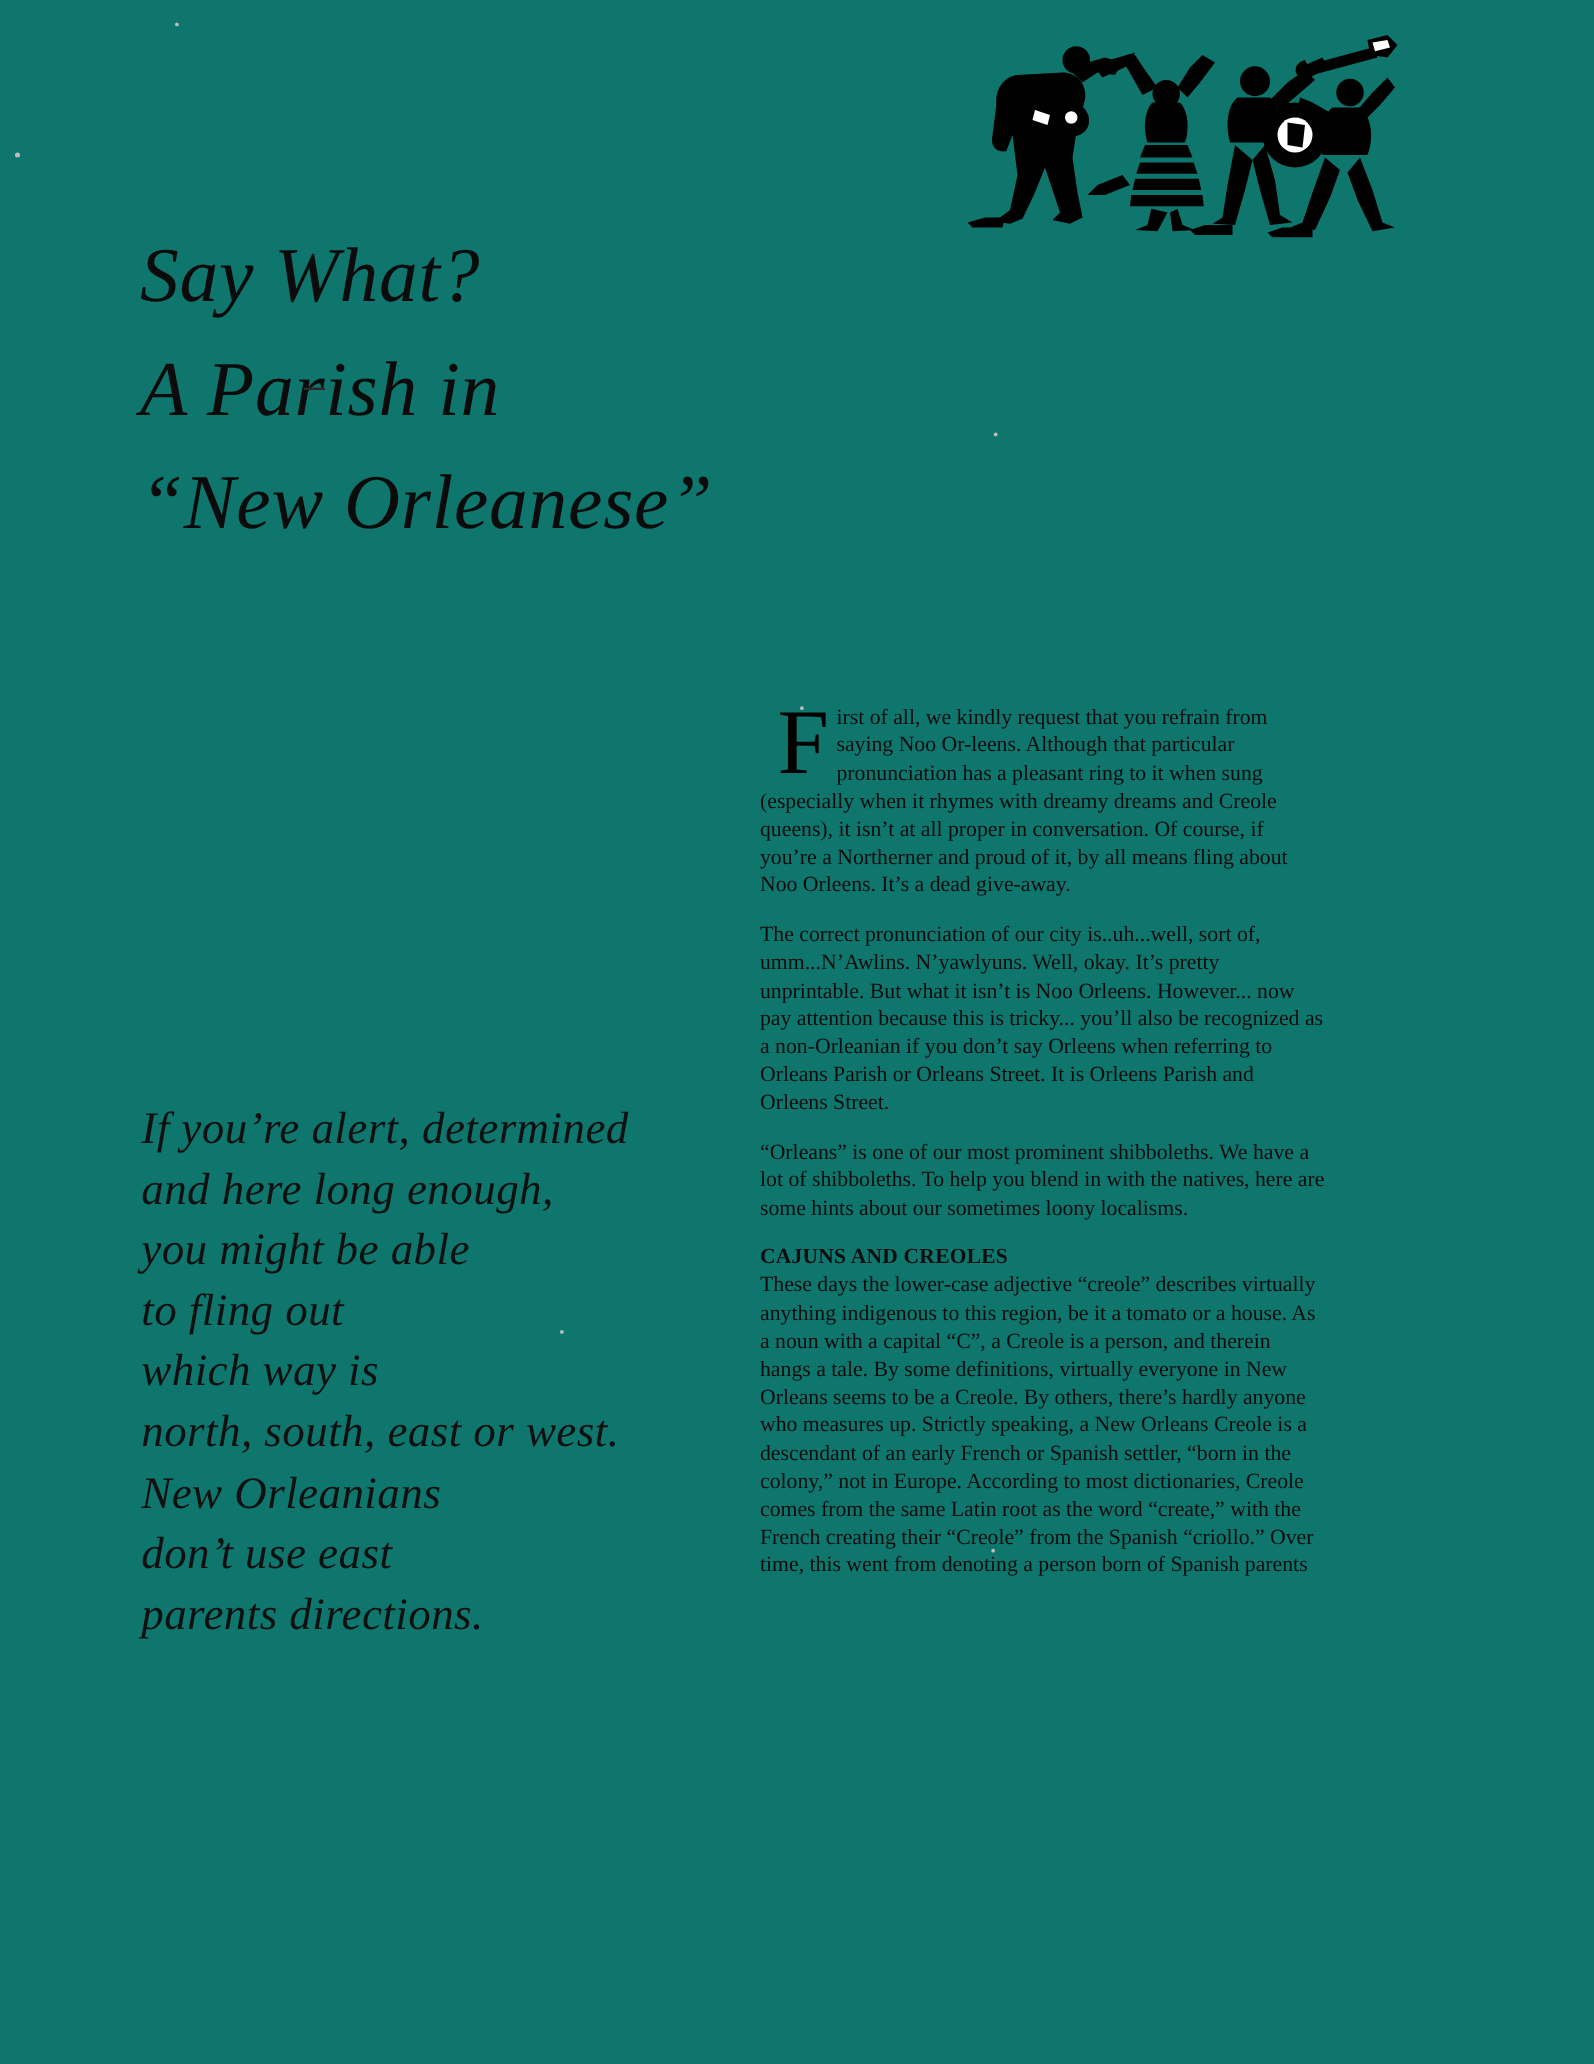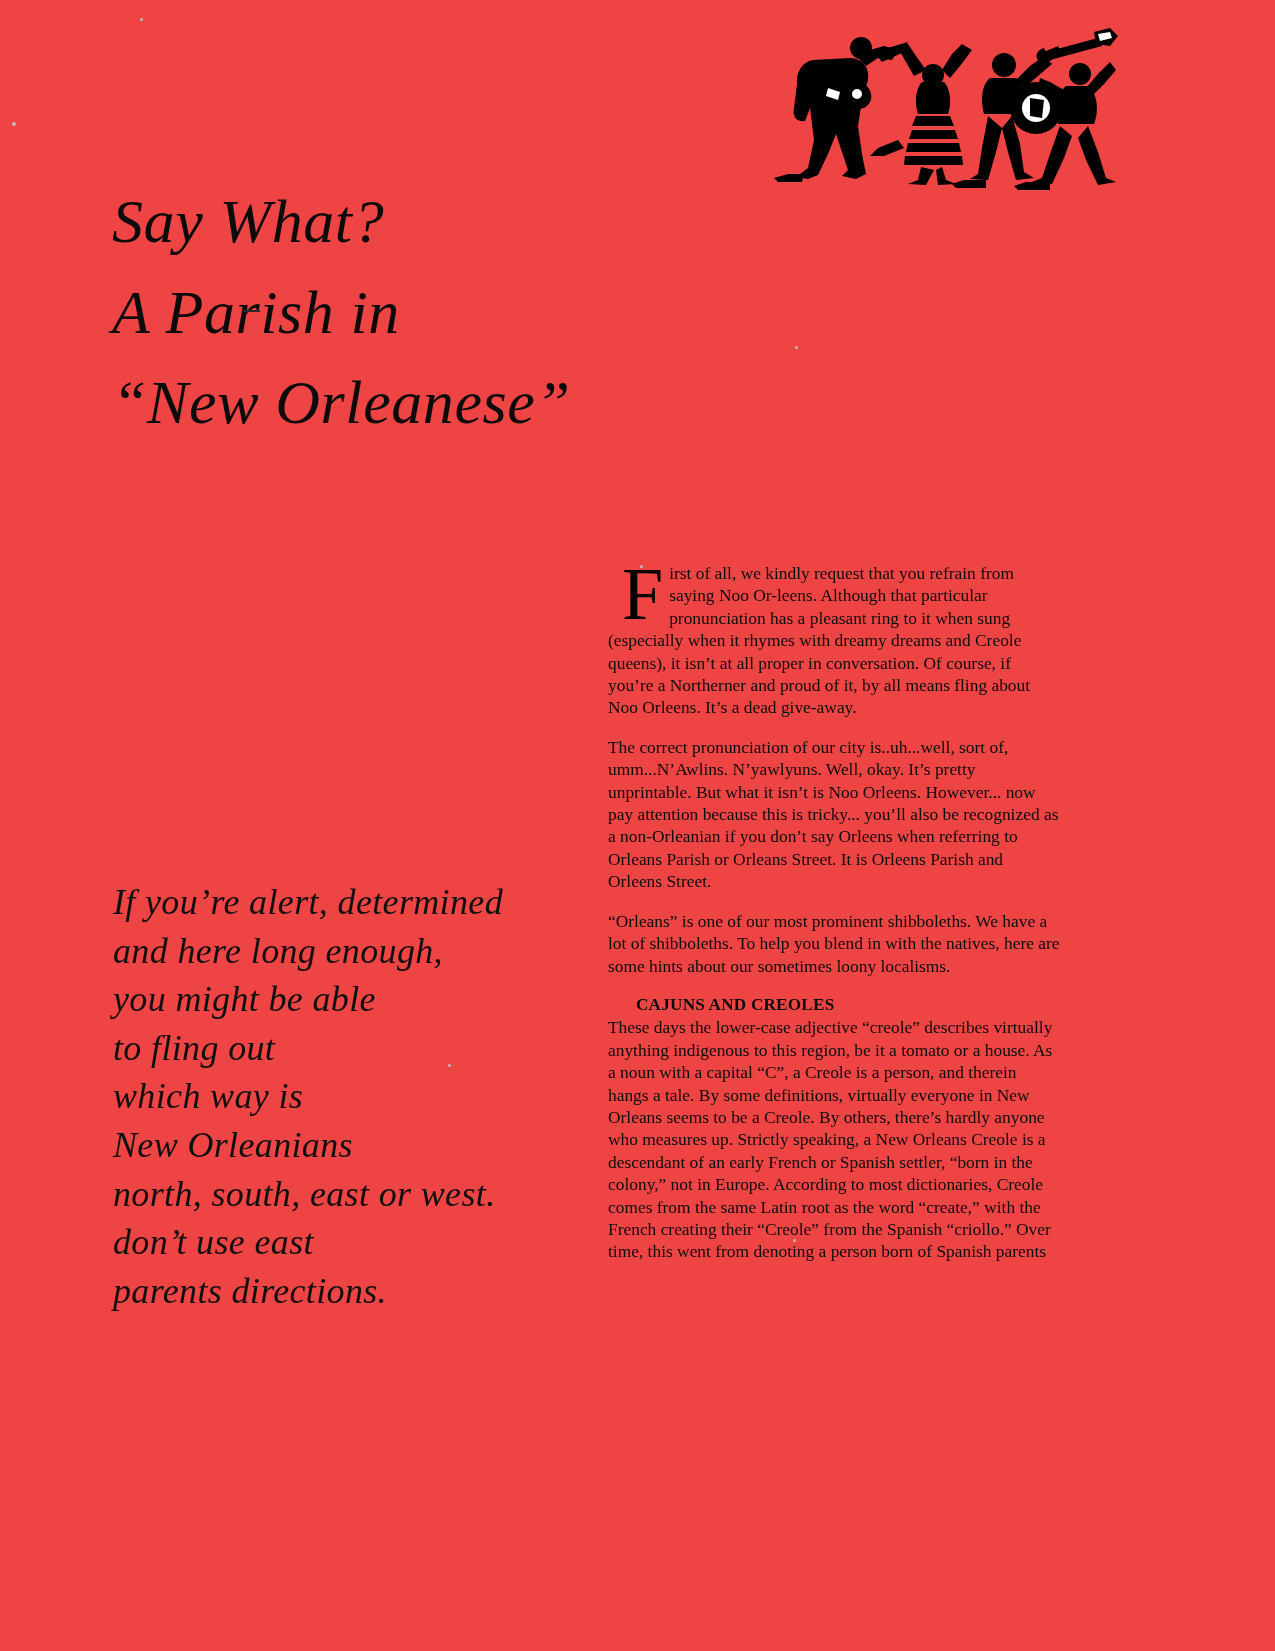--- a/index.html
+++ b/index.html
@@ -12,21 +12,21 @@
     height: 1651px;
     position: relative;
     font-family: "Liberation Serif", "DejaVu Serif", serif;
     color: #000000;
     overflow: hidden;
   }
 
   .page {
     position: absolute;
     inset: 0;
-    background: #ef4444;
+    background: #0f766e;
   }
 
   
   .band-illustration {
     position: absolute;
     left: 758px;
     top: 22px;
     width: 360px;
     height: 168px;
   }
@@ -88,21 +88,20 @@
     font-size: 17.4px;
     line-height: 22.4px;
     color: #0d0d0d;
     text-align: left;
   }
   .column p {
     margin: 0 0 17px 0;
   }
   .column p.tight {
     margin-bottom: 0;
-    margin-left: 28px;
   }
   .dropcap-para {
     position: relative;
   }
   .dropcap {
     float: left;
     font-family: "Liberation Serif", "DejaVu Serif", serif;
     font-size: 74px;
     line-height: 0.82;
     font-weight: 400;
@@ -212,22 +211,22 @@
     <div class="headline-line">“New Orleanese”</div>
   </div>
   <div class="headline-rule"></div>
 
   <div class="pullquote">
     <div class="pullquote-line">If you’re alert, determined</div>
     <div class="pullquote-line">and here long enough,</div>
     <div class="pullquote-line">you might be able</div>
     <div class="pullquote-line">to fling out</div>
     <div class="pullquote-line">which way is</div>
+    <div class="pullquote-line">north, south, east or west.</div>
     <div class="pullquote-line">New Orleanians</div>
-    <div class="pullquote-line">north, south, east or west.</div>
     <div class="pullquote-line">don’t use east</div>
     <div class="pullquote-line">parents directions.</div>
   </div>
 
   <div class="column">
 
     <p class="dropcap-para">
       <span class="dropcap">F</span><span>irst of all, we kindly request that you refrain from saying Noo Or-leens. Although that particular pronunciation has a pleasant ring to it when sung (especially when it rhymes with dreamy dreams and Creole queens), it isn’t at all proper in conversation. Of course, if you’re a Northerner and proud of it, by all means fling about Noo Orleens. It’s a dead give-away.</span>
     </p>
 

